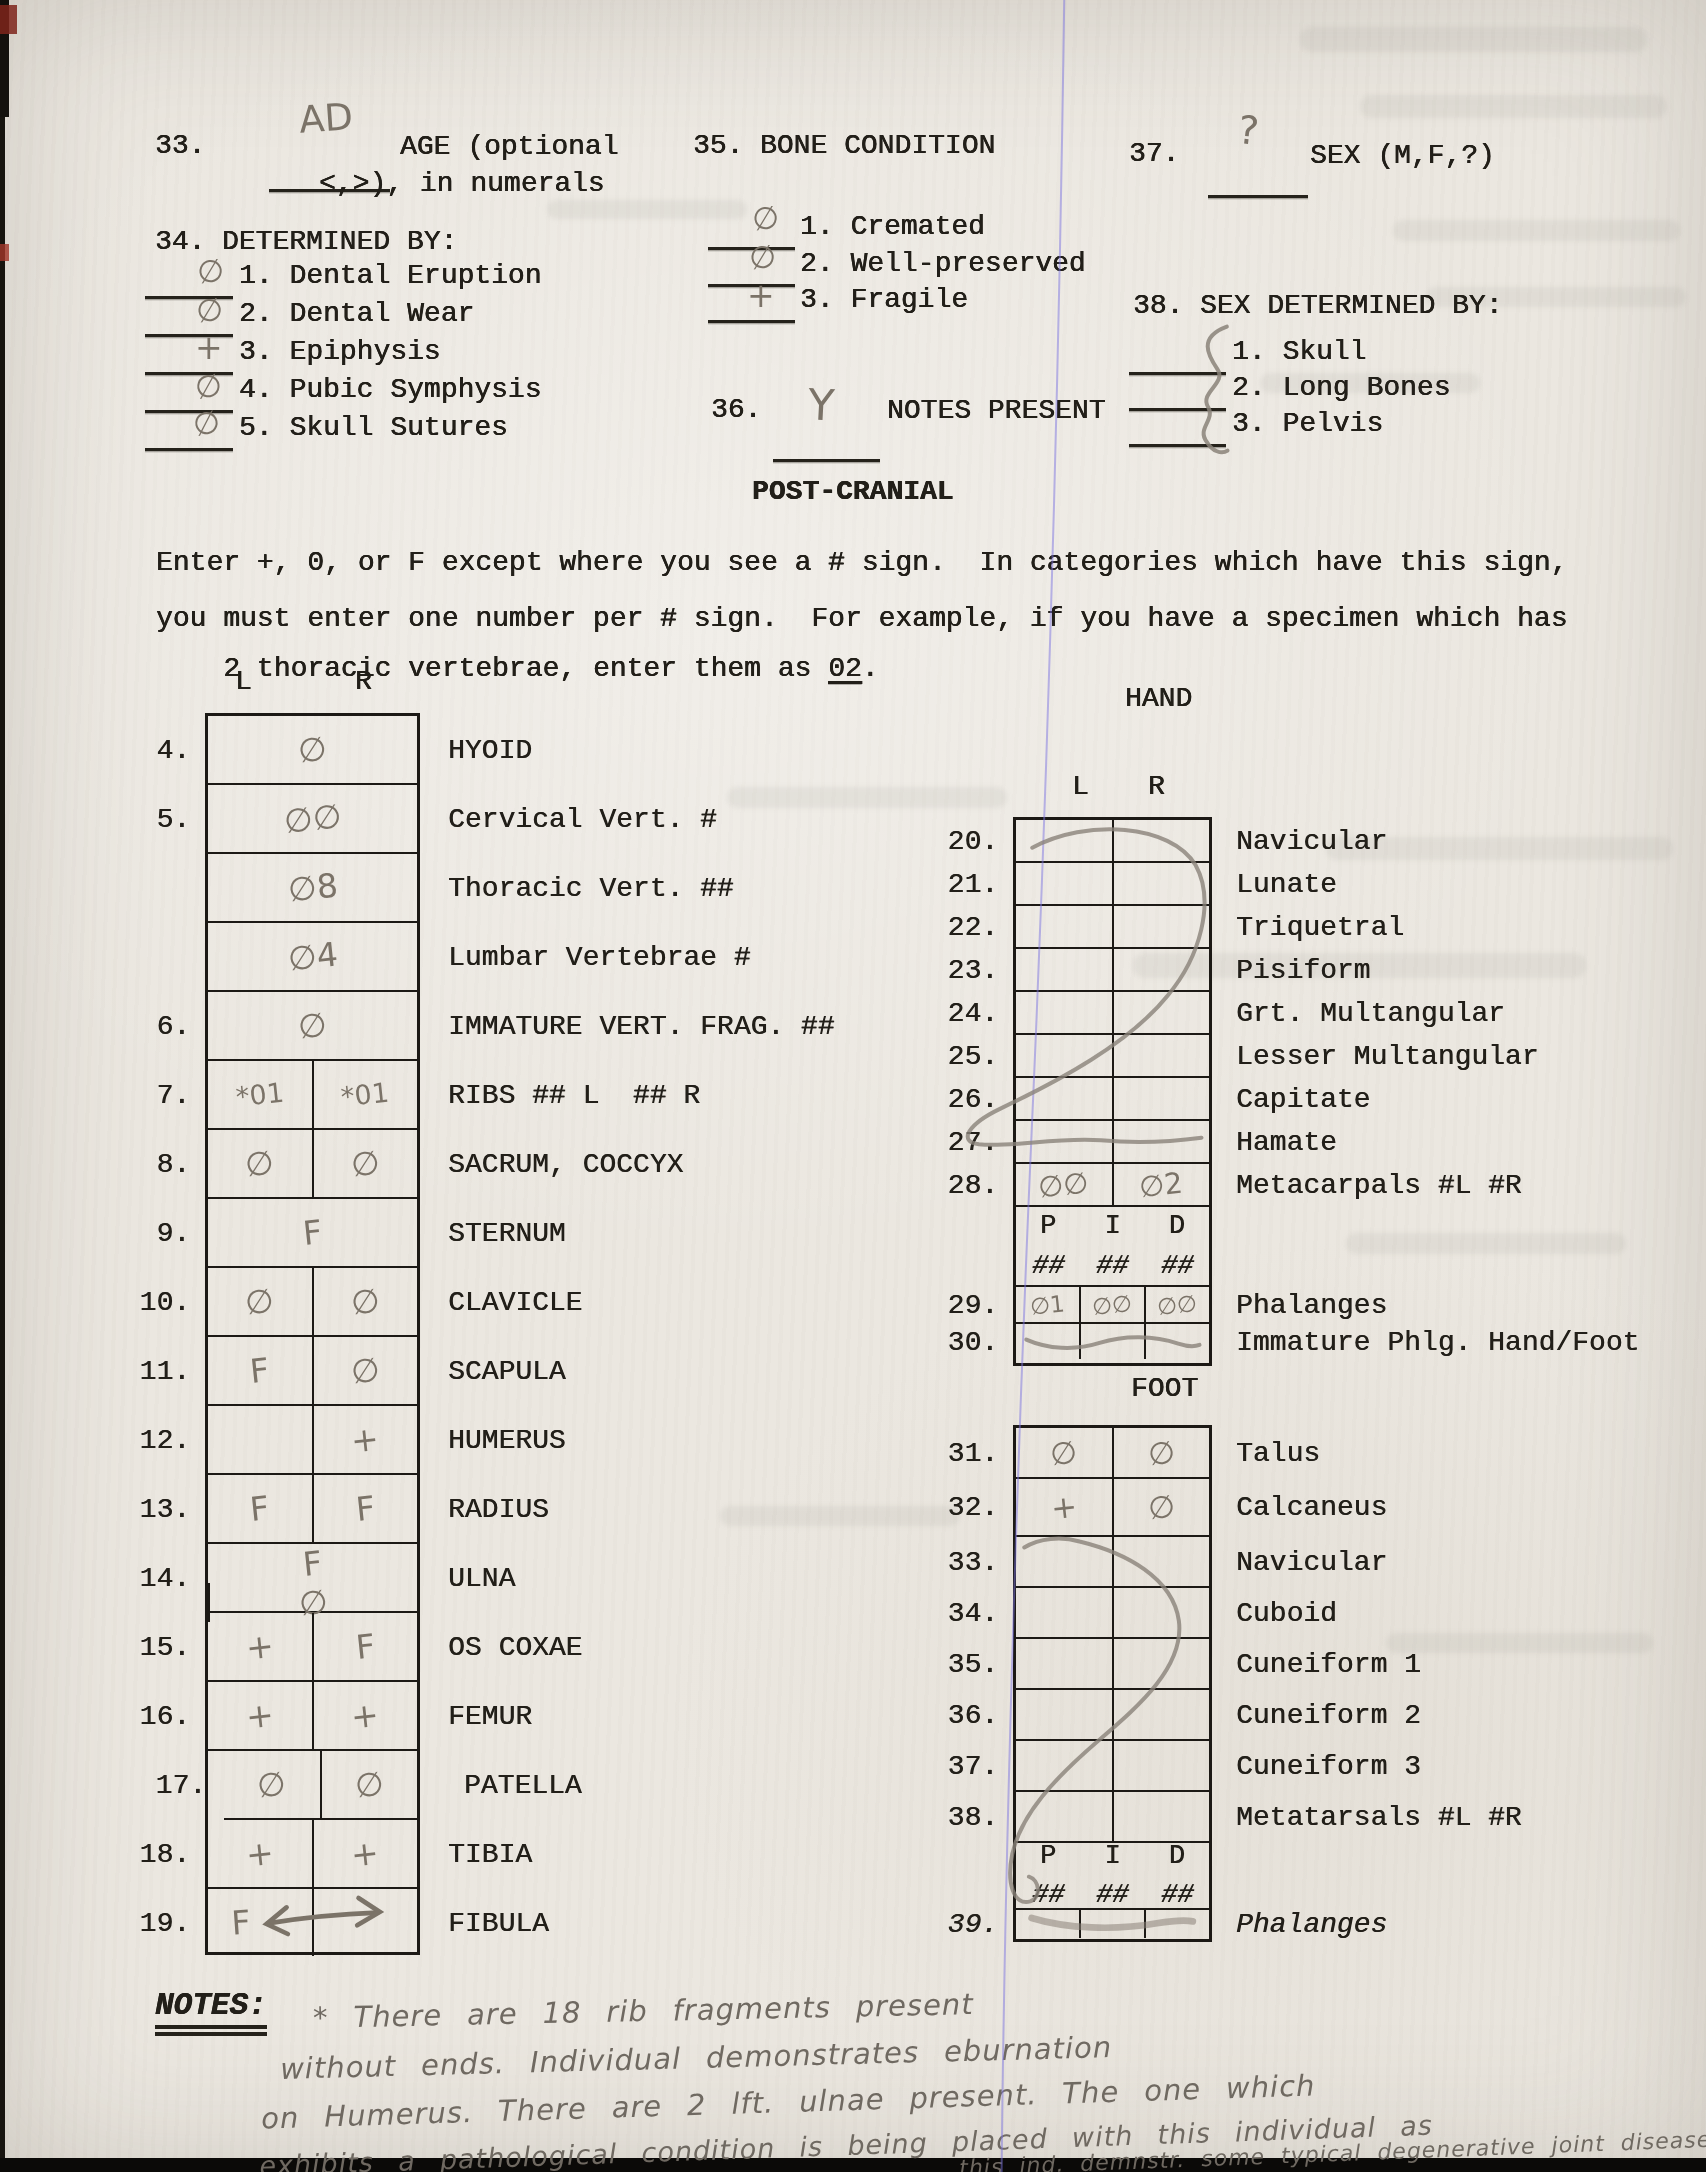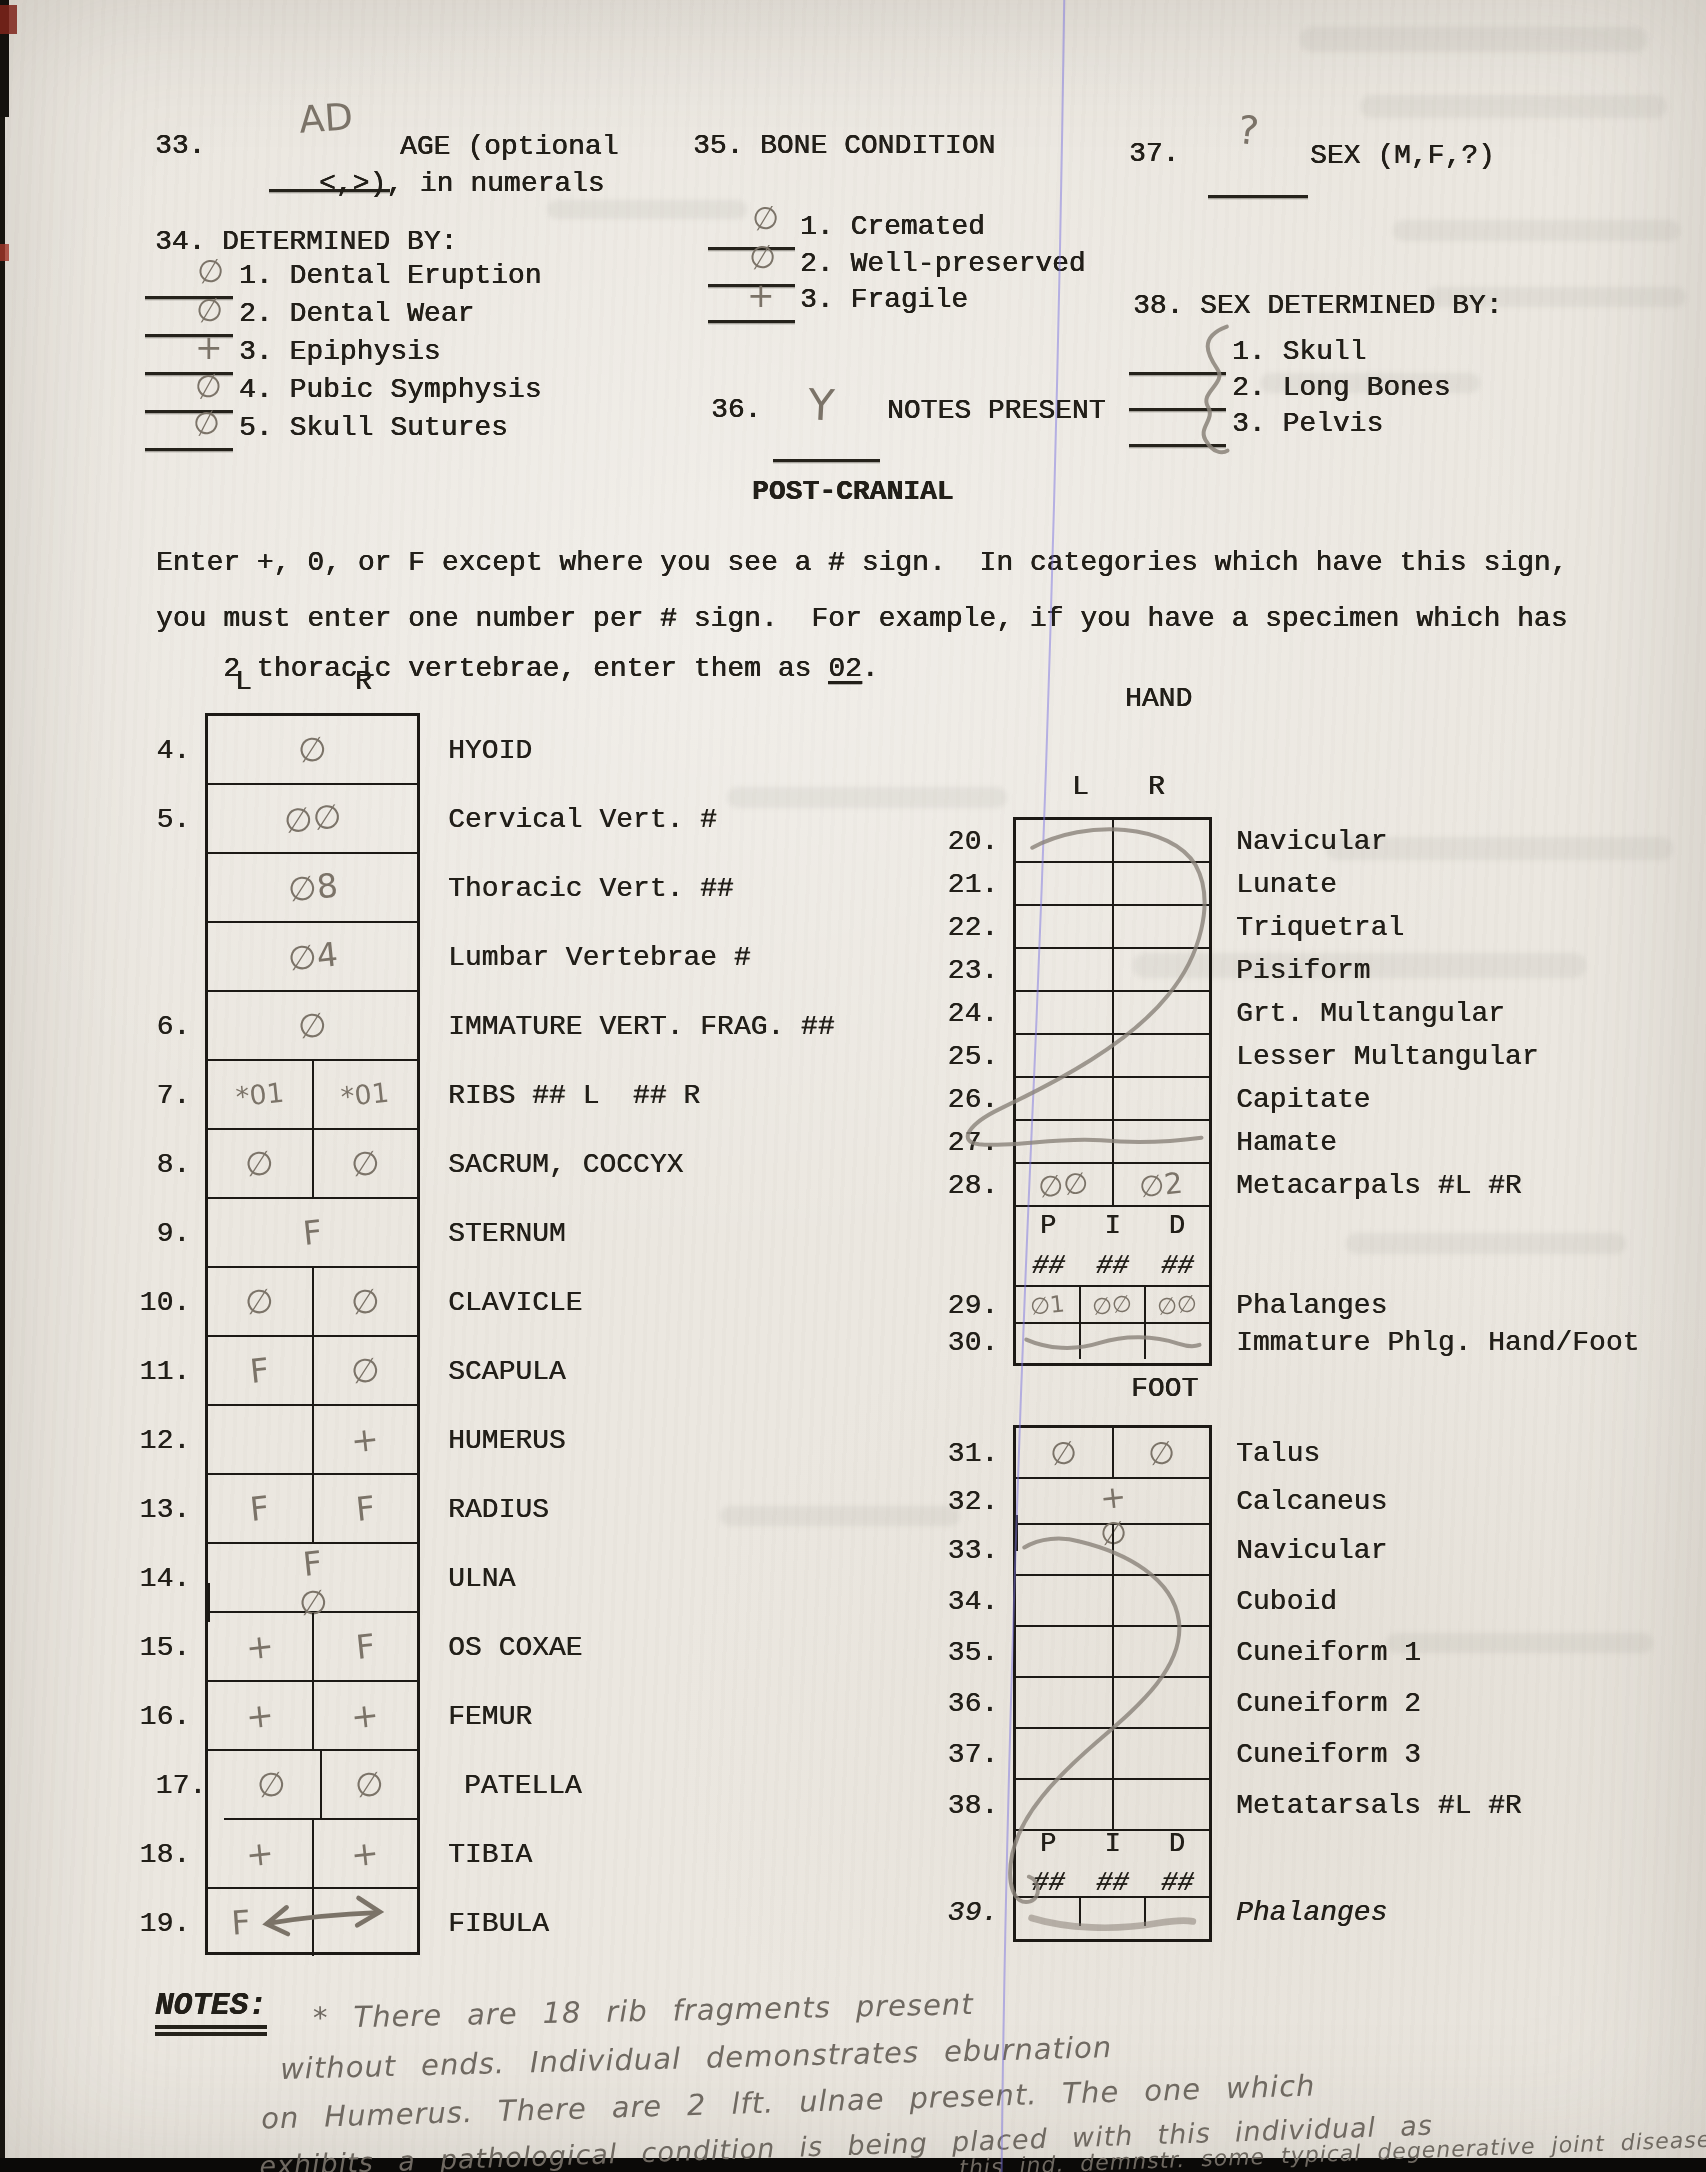--- a/index.html
+++ b/index.html
@@ -440,21 +440,21 @@
     <div class="trow" style="height:51px;">
         <span class="rnum">31.</span>
         <div class="cell">
           <span class="pv s46">∅</span>
         </div>
         <div class="cell">
           <span class="pv s46">∅</span>
         </div>
         <span class="rlab">Talus</span>
       </div>
-    <div class="trow" style="height:46px;flex-direction:column;">
+    <div class="trow" style="height:58px;">
         <span class="rnum">32.</span>
         <div class="cell">
           <span class="pv s46">+</span>
         </div>
         <div class="cell">
           <span class="pv s46">∅</span>
         </div>
         <span class="rlab">Calcaneus</span>
       </div>
     <div class="trow" style="height:51px;">

